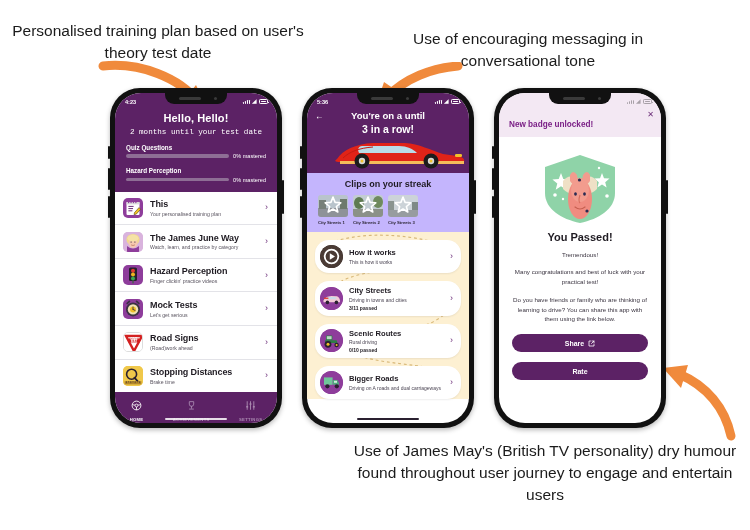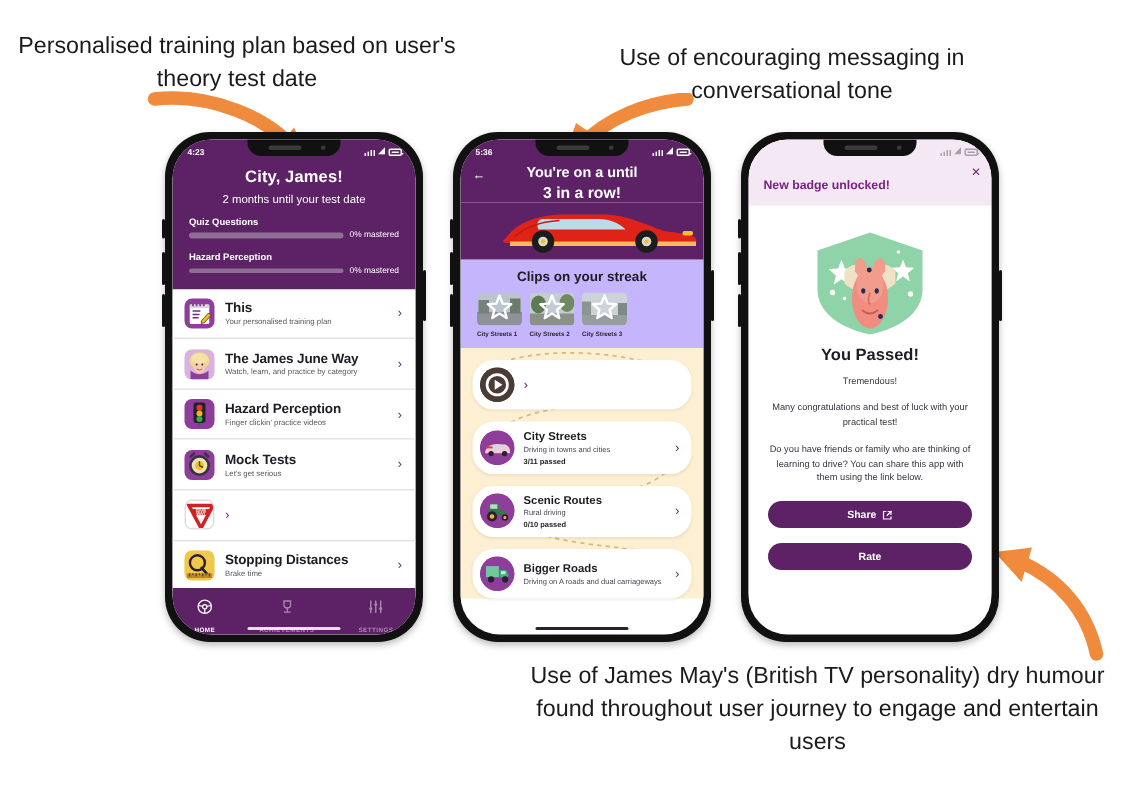--- a/index.html
+++ b/index.html
@@ -76,21 +76,21 @@
   .sb-batt::before { content:''; position:absolute; right:-1.8px; top:1.3px; width:1px; height:1.8px; background:currentColor; border-radius:0 1px 1px 0; }
 
   .homebar { position:absolute; bottom:3px; left:50%; transform:translateX(-50%);
              width:62px; height:2.5px; border-radius:2px; background:rgba(255,255,255,.85); z-index:25; }
 
   
   #phone1 { left: 110px; top: 88px; width: 172px; height: 340px; }
   .p1 .statusbar { background:#5c2265; color:#ffffff; }
   .p1-header { background:#5c2265; color:#fff; padding: 4px 11px 9px; }
   .p1-hello { text-align:center; font-size:11px; font-weight:bold; letter-spacing:.1px; }
-  .p1-sub { text-align:center; font-size:7.6px; margin-top:3.5px; font-weight:500; }
+  .p1-sub { text-align:center; font-size:7.6px; margin-top:3.5px; font-weight:500;font-family:Liberation Mono, monospace; }
   .p1-prog-label { font-size:6.3px; margin-top:8px; margin-bottom:2.6px; font-weight:600; }
   .p1-prog-row { display:flex; align-items:center; gap:4px; }
   .p1-bar { flex:1; height:3.6px; border-radius:3px; background:#8e6e95; position:relative; overflow:hidden; }
   .p1-bar i { position:absolute; left:0; top:0; bottom:0; background:#c9b6cd; }
   .p1-prog-val { font-size:5.6px; white-space:nowrap; }
 
   .p1-list { background:#fff; }
   .p1-item { display:flex; align-items:center; gap:7px; padding:6.3px 9px 6.3px 8px;
              border-bottom:.6px solid #e3e3e8; }
   .p1-ico { width:20px; height:20px; border-radius:5px; flex:0 0 20px; position:relative; overflow:hidden; }
@@ -183,21 +183,21 @@
             <s style="height:2.4px"></s>
             <s style="height:3.2px"></s>
             <s style="height:4px"></s>
         </span>
         <span class="sb-wifi">◢</span>
         <span class="sb-batt"></span>
       </span>
     </div>
 
     <div class="p1-header">
-      <div class="p1-hello">City, James!</div>
+      <div class="p1-hello">Hello, Hello!</div>
       <div class="p1-sub">2 months until your test date</div>
 
       <div class="p1-prog-label">Quiz Questions</div>
       <div class="p1-prog-row">
         <div class="p1-bar">
             <i style="width:0%"></i>
           </div>
         <span class="p1-prog-val">0% mastered</span>
       </div>
 
@@ -295,20 +295,24 @@
       <div class="p1-item">
         <div class="p1-ico" style="background:#ffffff;border:.6px solid #ddd;">
           <svg width="20" height="20" viewBox="0 0 20 20">
               <rect width="20" height="20" fill="#fff"></rect>
               <path d="M2 3 L18 3 L10 18 Z" fill="#fff" stroke="#d32020" stroke-width="2.4"></path>
               <rect x="4.5" y="5.4" width="11" height="4" fill="#d32020"></rect>
               <text x="10" y="7.4" font-size="2.9" font-weight="bold" fill="#fff" text-anchor="middle" font-family="Liberation Sans, sans-serif">GIVE</text>
               <text x="10" y="9.3" font-size="2.9" font-weight="bold" fill="#fff" text-anchor="middle" font-family="Liberation Sans, sans-serif">WAY</text>
             </svg>
         </div>
+        <div class="p1-txt">
+          <div class="p1-title">Road Signs</div>
+          <div class="p1-desc">(Road)work ahead</div>
+        </div>
         <span class="chev">›</span>
       </div>
 
       <div class="p1-item">
         <div class="p1-ico" style="background:#f0c84a;">
           <svg width="20" height="20" viewBox="0 0 20 20">
               <rect width="20" height="20" fill="#f0c84a"></rect>
               <circle cx="8.6" cy="8.2" r="5" fill="none" stroke="#2a2030" stroke-width="1.6"></circle>
               <path d="M11.4 11.6 L15 15.6" stroke="#2a2030" stroke-width="1.8" stroke-linecap="round"></path>
               <rect x="1.6" y="15.2" width="16.8" height="3.2" fill="#b5892a"></rect>
@@ -461,20 +465,24 @@
         <path d="M30 8 C 70 -2, 120 4, 148 12 C 120 36, 60 30, 34 44 C 70 62, 130 56, 148 70 C 120 92, 60 86, 34 100 C 70 118, 130 112, 150 124" stroke="#d8b878" stroke-width="1" fill="none" stroke-dasharray="3 3"></path>
       </svg>
 
       <div class="p2-card">
         <div class="p2-cico" style="background:#3a2f2c;">
           <svg width="23" height="23" viewBox="0 0 23 23">
               <circle cx="11.5" cy="11.5" r="11.5" fill="#4a3b35"></circle>
               <circle cx="11.5" cy="11.5" r="6.8" fill="none" stroke="#fff" stroke-width="1.8"></circle>
               <path d="M9.8 8.2 L15 11.5 L9.8 14.8 Z" fill="#fff"></path>
             </svg>
+        </div>
+        <div class="p2-ctxt">
+          <div class="p2-ctitle">How it works</div>
+          <div class="p2-cdesc">This is how it works</div>
         </div>
         <span class="chev">›</span>
       </div>
 
       <div class="p2-card">
         <div class="p2-cico" style="background:#8e3d9b;">
           <svg width="23" height="23" viewBox="0 0 23 23">
               <circle cx="11.5" cy="11.5" r="11.5" fill="#8e3d9b"></circle>
               <path d="M3.5 13.6 C 5 10.6, 7 9.2, 11.5 9 L 17 9.3 C 19 10.2, 20 12, 20 13.8 L 20 15.2 L 3.5 15.2 Z" fill="#f2cad6"></path>
               <path d="M7 10 L 15.5 10 L 16.6 12.2 L 6.2 12.2 Z" fill="#c9dbe8"></path>

